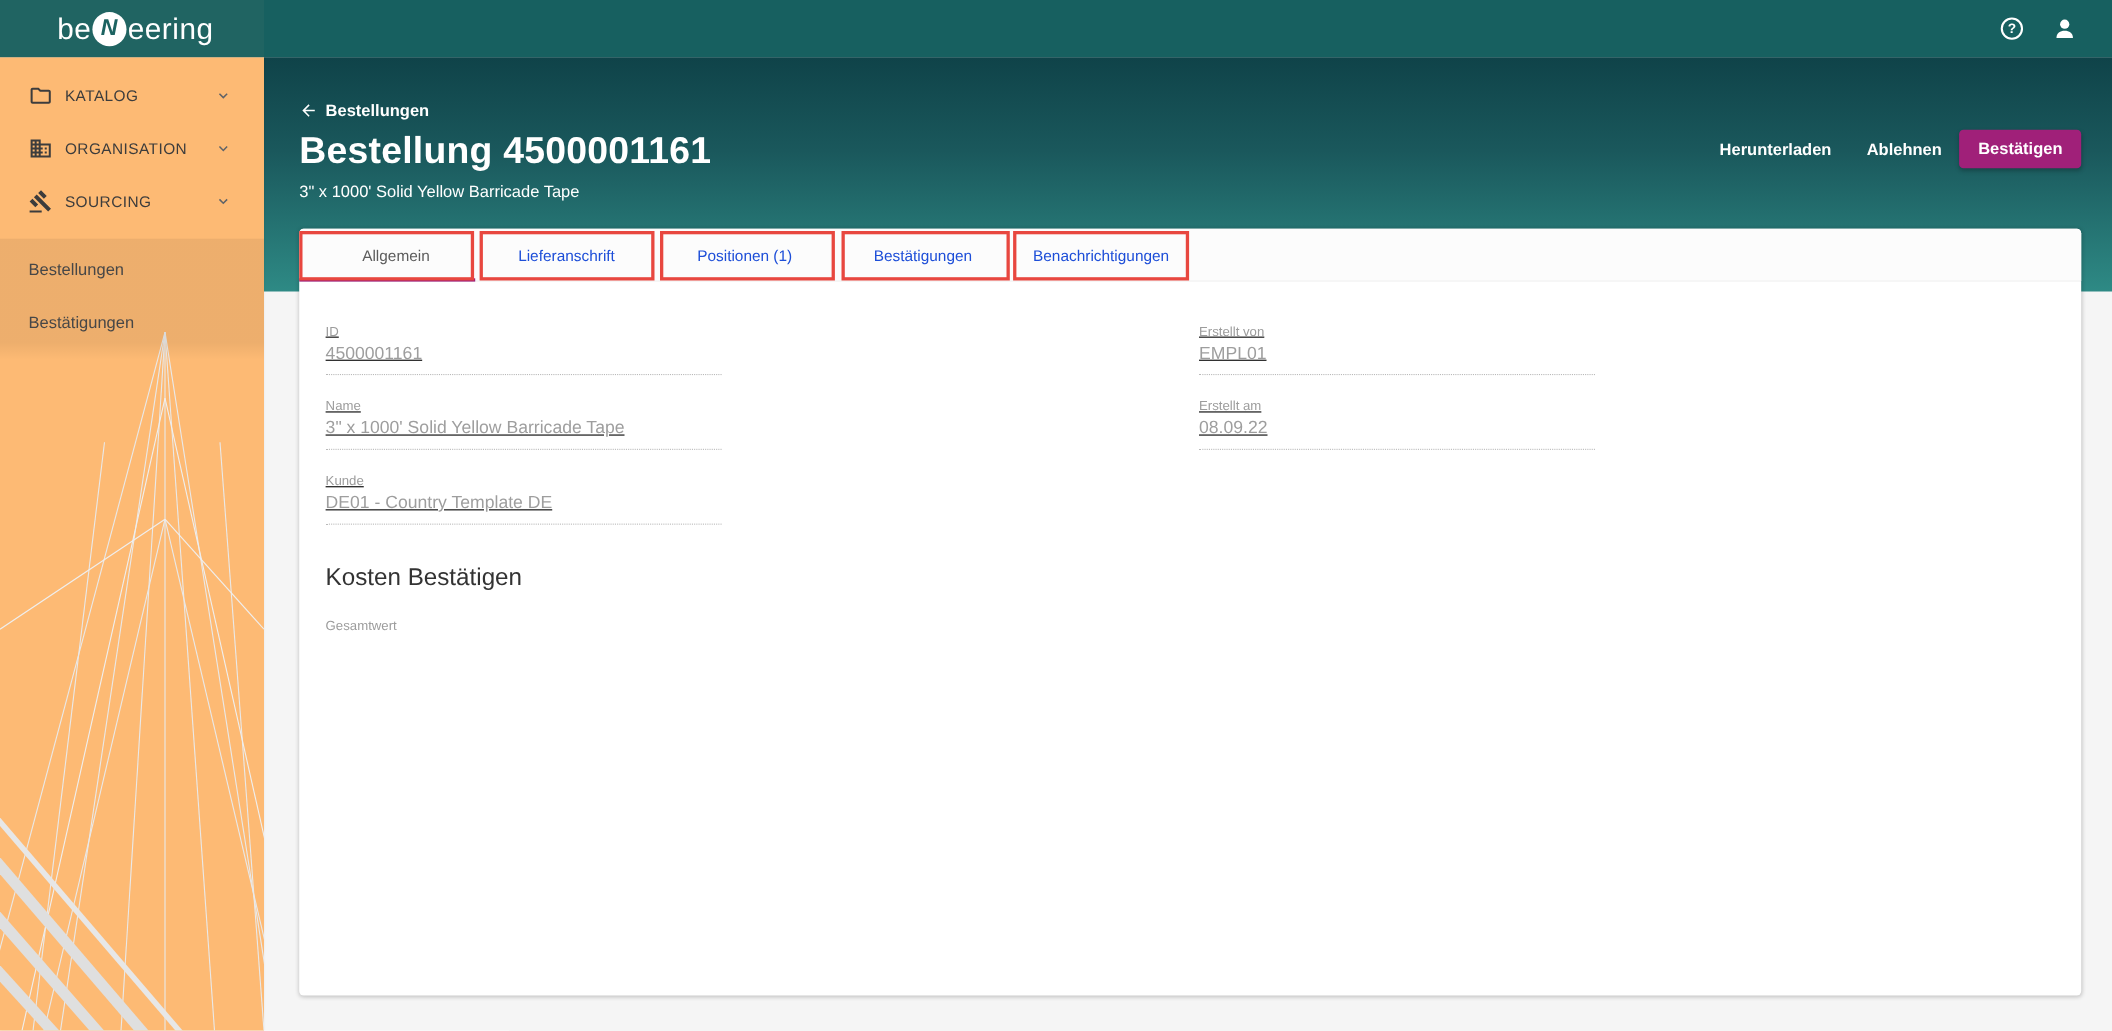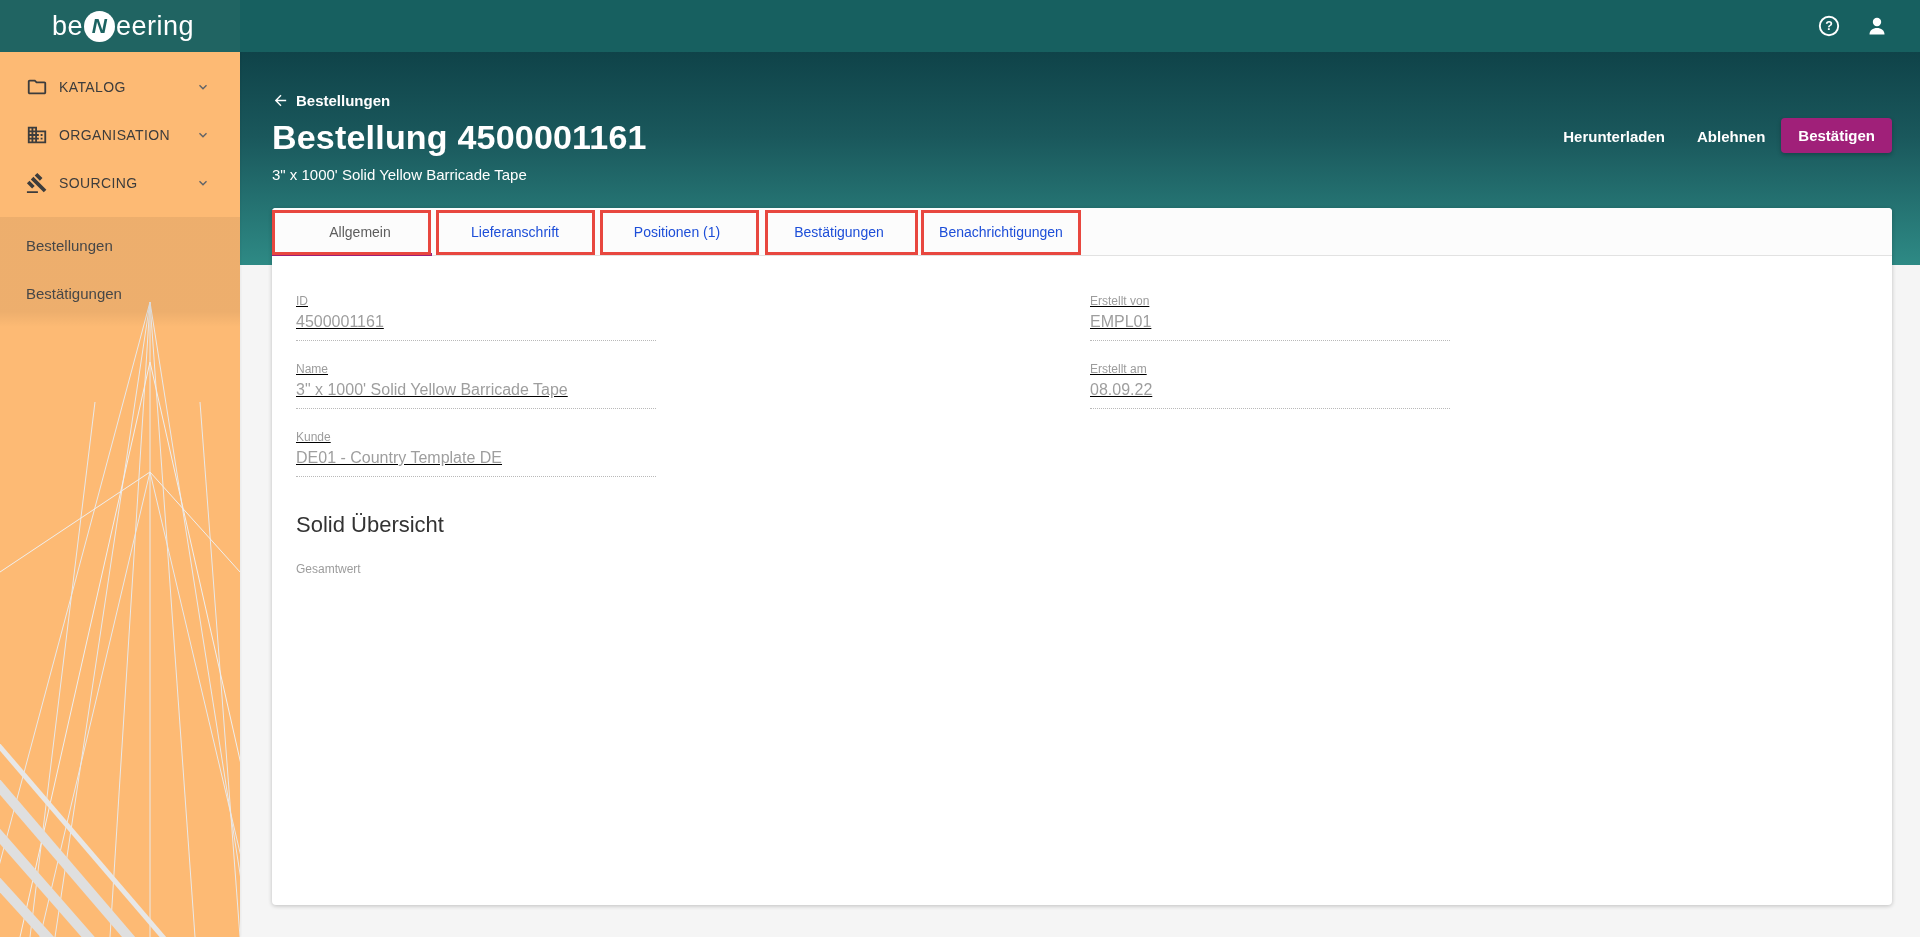--- a/index.html
+++ b/index.html
@@ -219,21 +219,21 @@
               <div class="field-label">Erstellt von</div>
               <div class="field-value">EMPL01</div>
             </div>
             <div class="field">
               <div class="field-label">Erstellt am</div>
               <div class="field-value">08.09.22</div>
             </div>
           </div>
         </div>
 
-        <h2 class="section-title">Solid Übersicht</h2>
+        <h2 class="section-title">Kosten Bestätigen</h2>
 
         <div class="field section-field">
           <div class="field-label">Gesamtwert</div>
         </div>
       </div>
     </div>
   </div>
 
 </div>
 

